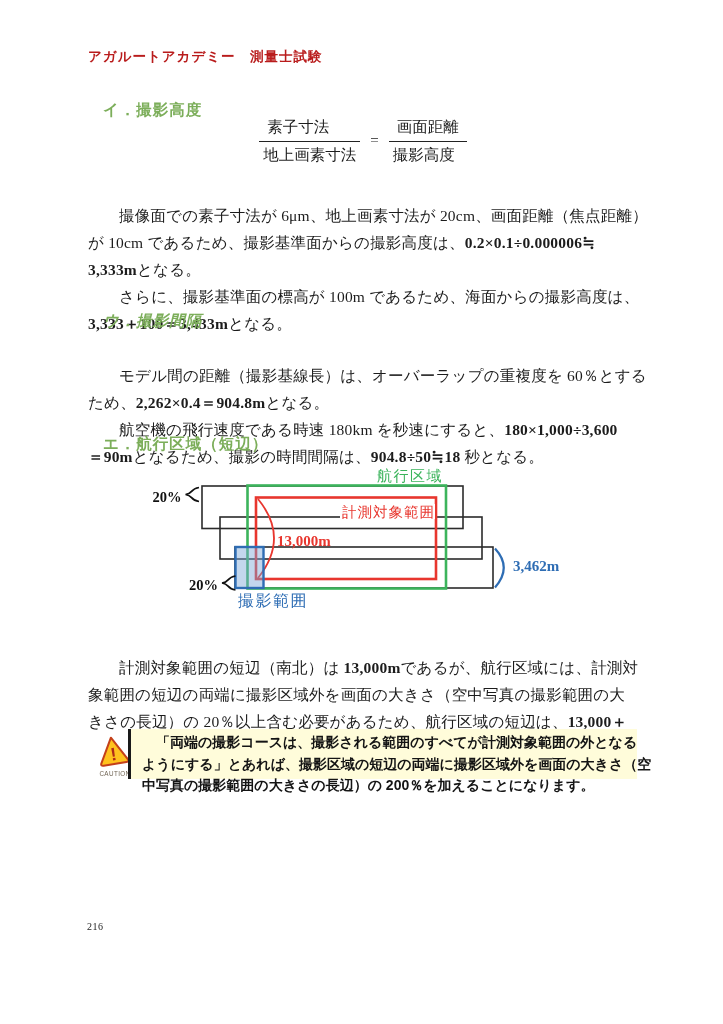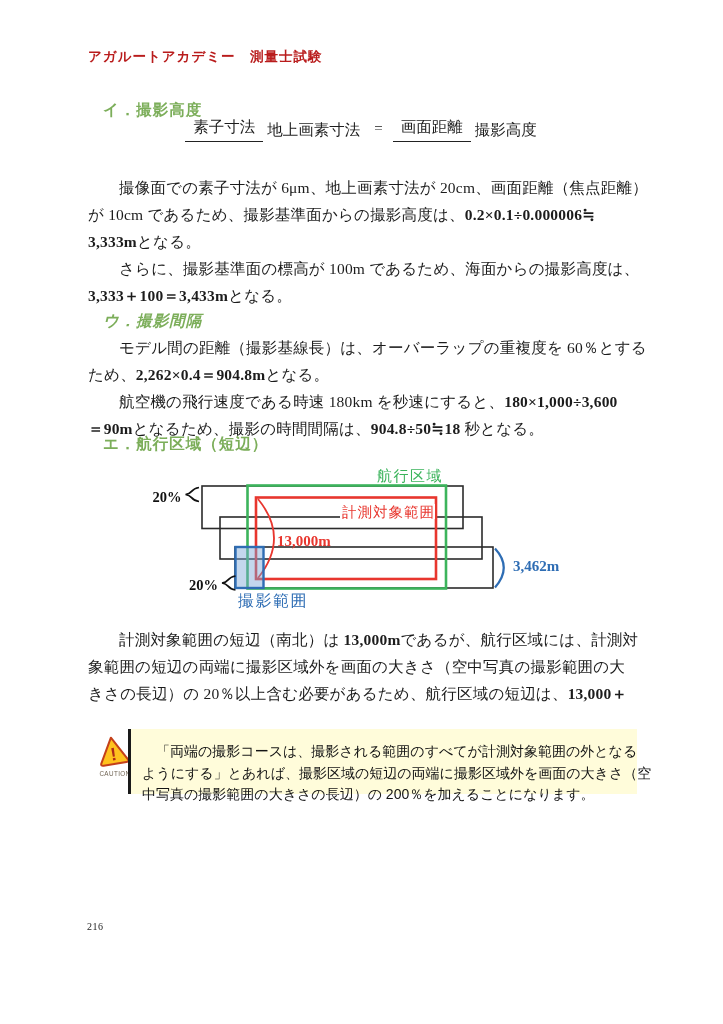--- a/index.html
+++ b/index.html
@@ -25,41 +25,41 @@
     font-weight:bold;font-size:15.5px;color:#7cae5a;letter-spacing:1px;
   }
   #head-i{top:100px;}
   #head-u{top:311px;font-style:italic;}
   #head-e{top:434px;}
   .formula{
     position:absolute;left:88px;top:117px;width:550px;
     display:flex;justify-content:center;align-items:center;gap:10px;
     font-size:15.5px;
   }
-  .frac{display:inline-flex;}
+  .frac{display:inline-flex;flex-direction:column;}
   .frac .num{border-bottom:1.4px solid #222;padding:0 8px 3px 8px;}
   .frac .den{padding:3px 4px 0 4px;}
   .eq{font-size:15px;padding-bottom:2px;}
   .para{
     position:absolute;left:88px;width:560px;
-    font-size:15.5px;line-height:27px;letter-spacing:0.2px;
+    font-size:15.5px;line-height:27px;letter-spacing:0.2px;margin-top:28px;
   }
   #para-i{top:174px;}
   #para-u{top:334px;}
   #para-e{top:626px;}
   .tline{white-space:nowrap;height:27px;}
   .tline.ind{text-indent:2em;}
   .b{font-weight:bold;text-align:right;}
   .diagram{position:absolute;left:150px;top:458px;width:420px;height:154px;}
   .caution-box{
-    position:absolute;left:128px;top:729px;width:509px;height:65px;
+    position:absolute;left:128px;top:729px;width:509px;height:50px;
     background:#fffcda;border-left:3px solid #1a1a1a;box-sizing:border-box;
     font-family:"Liberation Sans","DejaVu Sans",sans-serif;
-    font-weight:normal;font-size:14px;line-height:21.6px;color:#141414;
-    padding:12px 4px 0 11px;
+    font-weight:bold;font-size:14px;line-height:21.6px;color:#141414;
+    padding:3px 4px 0 11px;
   }
   .caution-box .tline{height:21.6px;}
   .caution-box .tline.ind{text-indent:1em;}
   .caution-icon{position:absolute;left:96px;top:734px;width:38px;height:44px;}
   .page-number{
     position:absolute;left:87px;top:921px;
     font-size:10px;letter-spacing:0.5px;
   }
 </style>
 </head>

